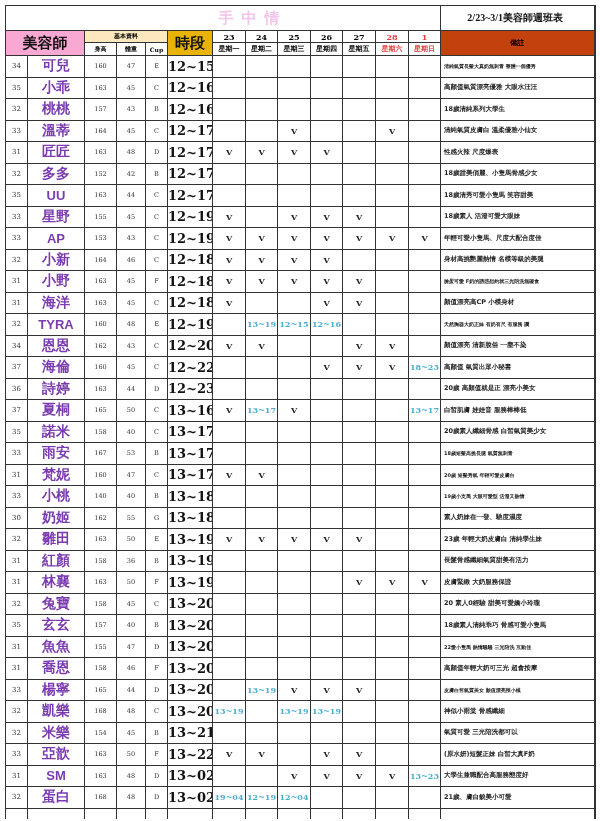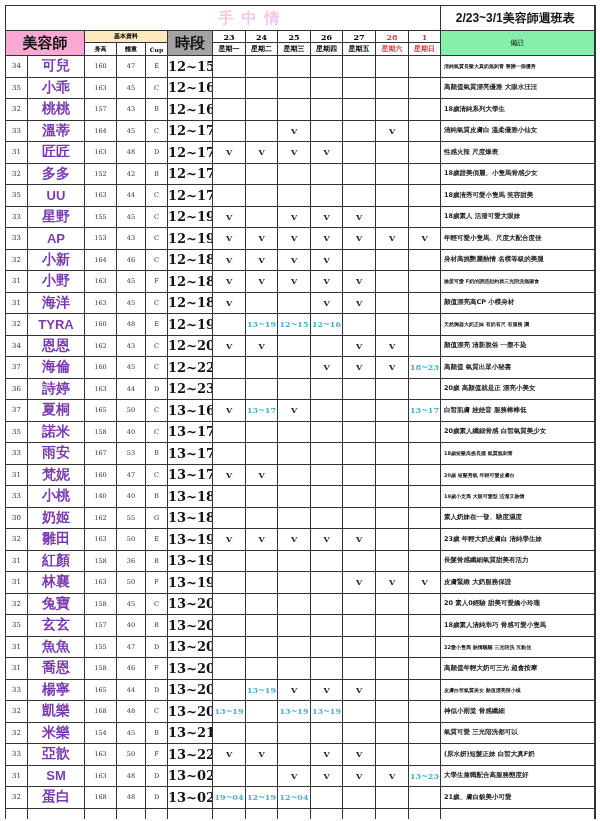--- a/index.html
+++ b/index.html
@@ -1,30 +1,30 @@
 <!DOCTYPE html>
 <html><head>
 <meta charset="utf-8">
 <style>
   html, body { margin:0; padding:0; background:#ffffff; }
   body { width:600px; height:821px; overflow:hidden; position:relative; font-family:"DejaVu Serif", serif; }
   table.sched { position:absolute; left:5px; top:5px; border-collapse:collapse; table-layout:fixed; width:589px; }
   table.sched td { border:1px solid #333; padding:0; text-align:center; vertical-align:middle; overflow:hidden; white-space:nowrap; }
   .title-cell { height:24px; border-right:2px solid #333 !important; }
   .brand { color:#f3c6ea; font-family:"DejaVu Sans", sans-serif; font-size:15px; font-weight:bold; letter-spacing:8px; padding-left:60px; }
-  .week-title { text-align:right; padding-right:4px !important; font-family:Liberation Sans, sans-serif; font-weight:bold; font-size:12px; color:#111; }
+  .week-title { text-align:right; padding-right:4px !important; font-family:Liberation Serif, serif; font-weight:bold; font-size:10px; color:#111; }
   .h-name { background:#f9a8d4; font-family:"DejaVu Sans", sans-serif; font-weight:bold; font-size:15px; color:#111; }
   .h-basic { background:#fbe8bf; font-family:"DejaVu Sans", sans-serif; font-size:6px; font-weight:bold; height:11px; }
   .h-sub { font-size:6px; font-weight:bold; height:12px; font-family:"DejaVu Sans", sans-serif; }
   .h-cup { font-size:6px; font-weight:bold; font-family:"DejaVu Serif", serif; }
-  .h-time { background:#a3a3a3; font-family:"DejaVu Sans", sans-serif; font-weight:bold; font-size:15px; color:#111; }
+  .h-time { background:#eab308; font-family:"DejaVu Sans", sans-serif; font-weight:bold; font-size:15px; color:#111; }
   .h-date { font-size:8px; font-weight:bold; }
   .h-day { font-size:7px; font-weight:bold; font-family:"DejaVu Sans", sans-serif; }
   .weekend { color:#e23c3c; }
-  .h-note { background:#86efac; font-family:"DejaVu Sans", sans-serif; font-weight:normal; font-size:7px; border-right:2px solid #333 !important; }
+  .h-note { background:#c2410c; font-family:"DejaVu Sans", sans-serif; font-weight:bold; font-size:7px; border-right:2px solid #333 !important; }
   tr.row td { height:20.5px; }
   .age { font-size:7px; color:#333; }
   .name { font-family:"DejaVu Sans", sans-serif; font-weight:bold; font-size:14px; color:#7a3bb0; }
   .name.latin { font-family:Liberation Sans, sans-serif; font-size:13px; }
   .stat { font-size:6.5px; color:#333; }
   .time { font-weight:bold; font-size:13px; color:#111; }
   .day { font-size:8px; font-weight:bold; color:#222; }
   .day.alt { color:#4aaed0; font-weight:bold; font-size:8px; }
   .note { text-align:left !important; padding-left:3px !important; font-family:"DejaVu Sans", sans-serif; font-size:6.5px; font-weight:bold; color:#222; border-right:2px solid #333 !important; }
   .note.small { font-size:5px; }

